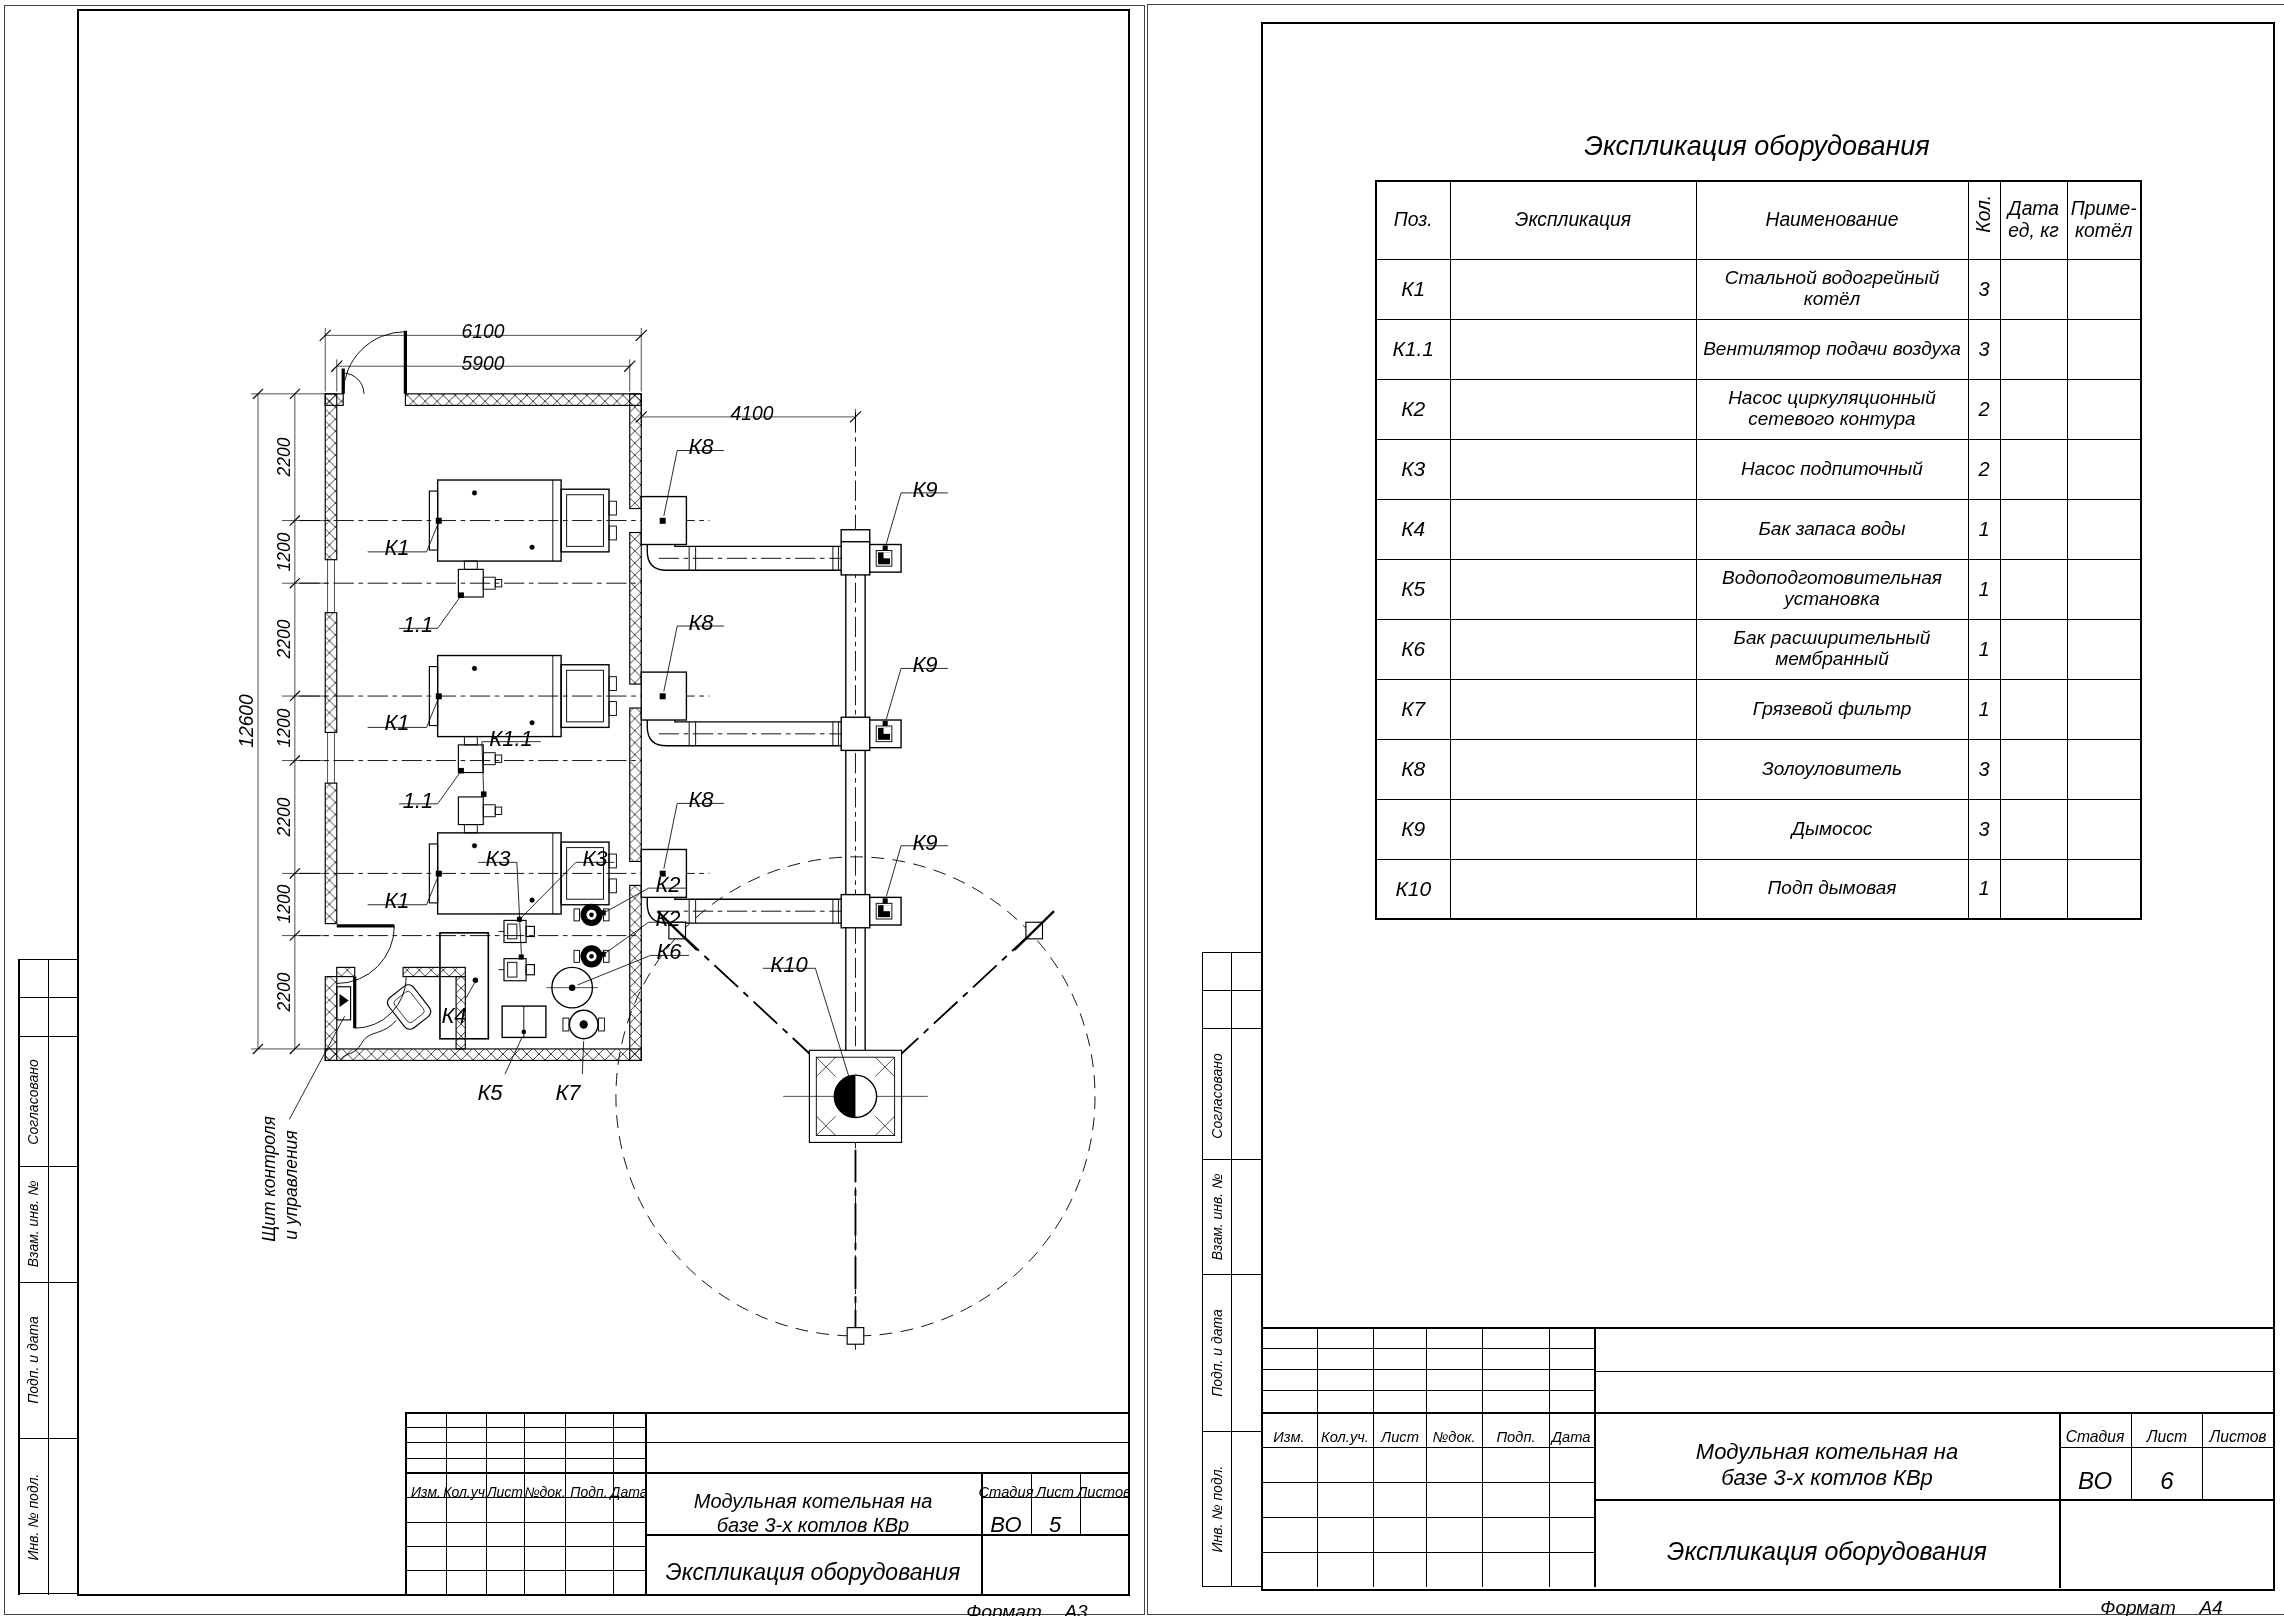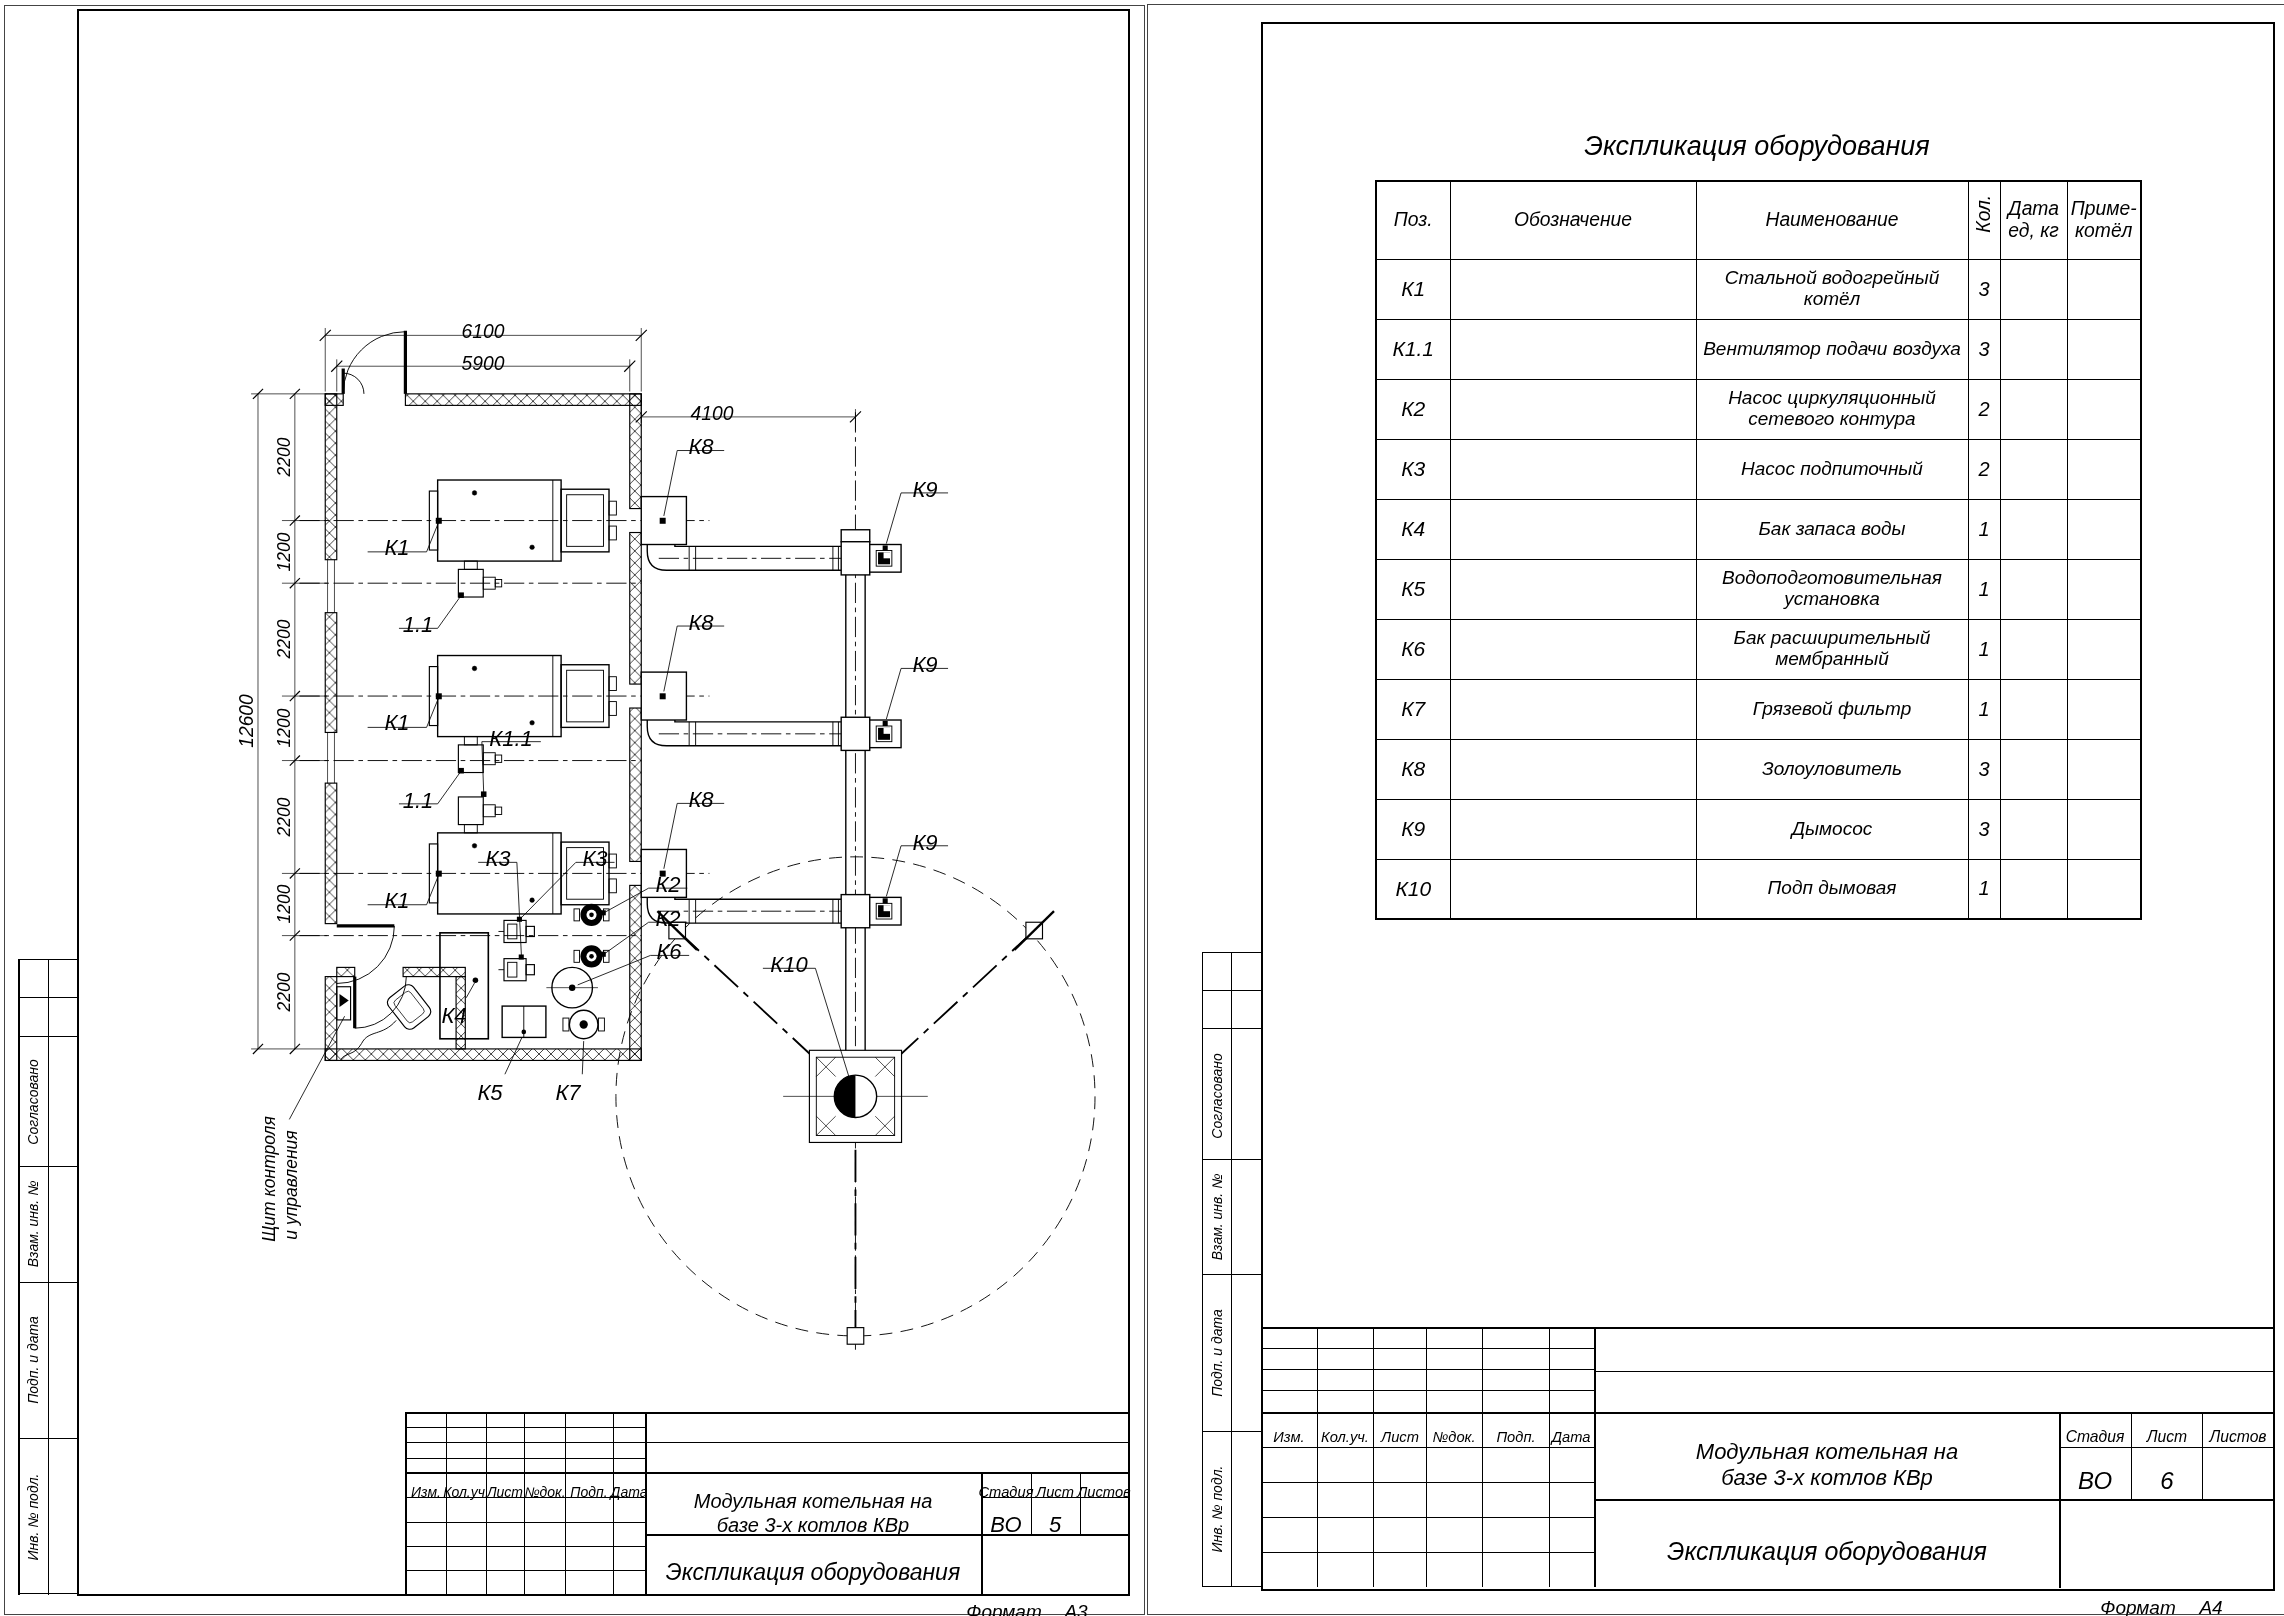--- a/index.html
+++ b/index.html
@@ -361,21 +361,21 @@
         <rect x="1916" y="1950" width="11" height="11"></rect>
       <rect x="1304" y="1976" width="11" height="11"></rect>
         <rect x="1304" y="2066" width="11" height="11"></rect>
       <rect x="1122" y="1990" width="11" height="11"></rect>
         <rect x="1126" y="2072" width="11" height="11"></rect>
     </g>
   </svg>
 
   <div class="txt dim" style="left:483px;top:324px;">6100</div>
   <div class="txt dim" style="left:483px;top:356px;">5900</div>
-  <div class="txt dim" style="left:712px;top:406px;">4100</div>
+  <div class="txt dim" style="left:752px;top:406px;">4100</div>
   <div class="vtxt dims" style="left:284px;top:457px;">2200</div>
   <div class="vtxt dims" style="left:284px;top:552px;">1200</div>
   <div class="vtxt dims" style="left:284px;top:639px;">2200</div>
   <div class="vtxt dims" style="left:284px;top:728px;">1200</div>
   <div class="vtxt dims" style="left:284px;top:817px;">2200</div>
   <div class="vtxt dims" style="left:284px;top:904px;">1200</div>
   <div class="vtxt dims" style="left:284px;top:992px;">2200</div>
   <div class="vtxt dim" style="left:247px;top:721px;">12600</div>
 
   <div class="txt lbl" style="left:397px;top:540px;">К1</div>
@@ -464,21 +464,21 @@
       <col style="width:74px">
         <col style="width:246px">
         <col style="width:272px">
       <col style="width:32px">
         <col style="width:67px">
         <col style="width:74px">
     </colgroup>
     <tbody>
       <tr class="hdrow" style="height:78px;">
         <td class="hcell">Поз.</td>
-        <td class="hcell">Обозначение</td>
+        <td class="hcell">Экспликация</td>
         <td class="hcell">Наименование</td>
         <td>
             <div class="hcell" style="transform:rotate(-90deg);">Кол.</div>
           </td>
         <td>
             <div class="hcell">Дата</div>
             <div class="hcell">ед, кг</div>
           </td>
         <td>
             <div class="hcell">Приме-</div>

